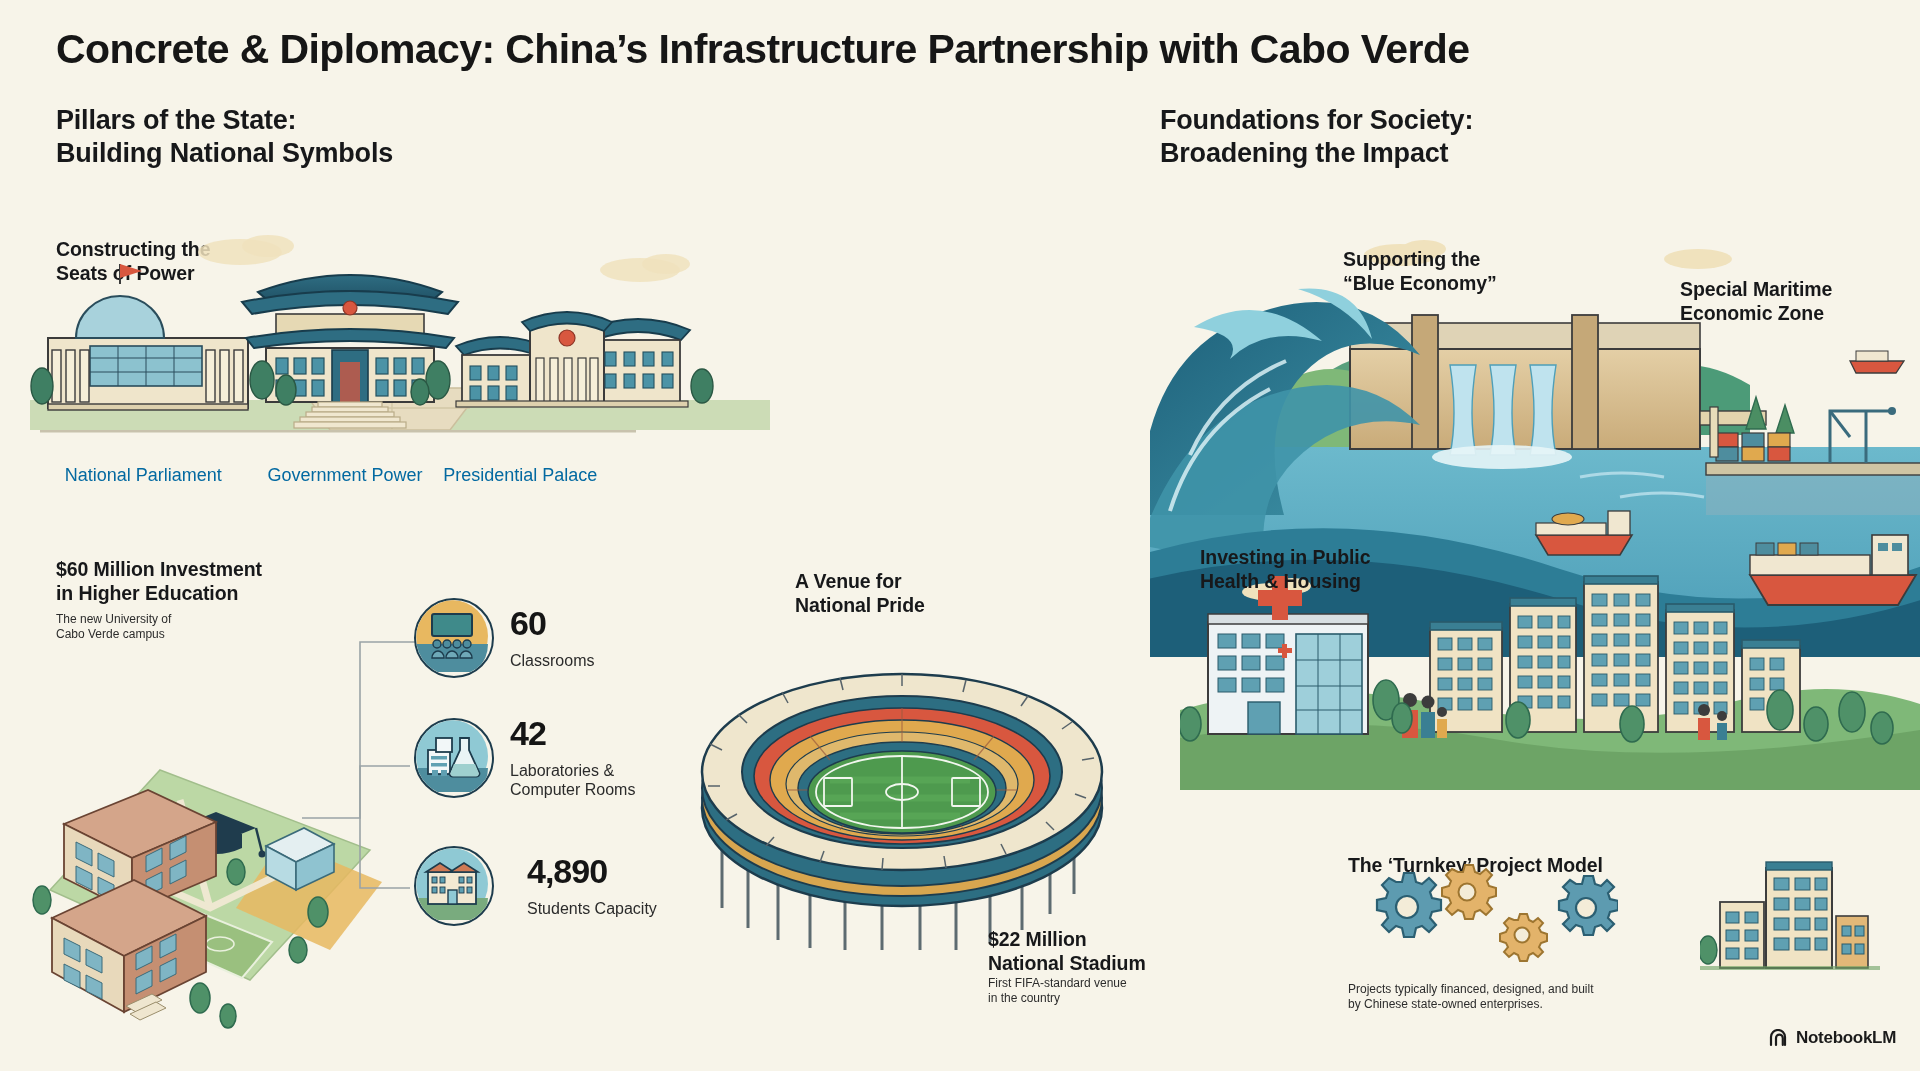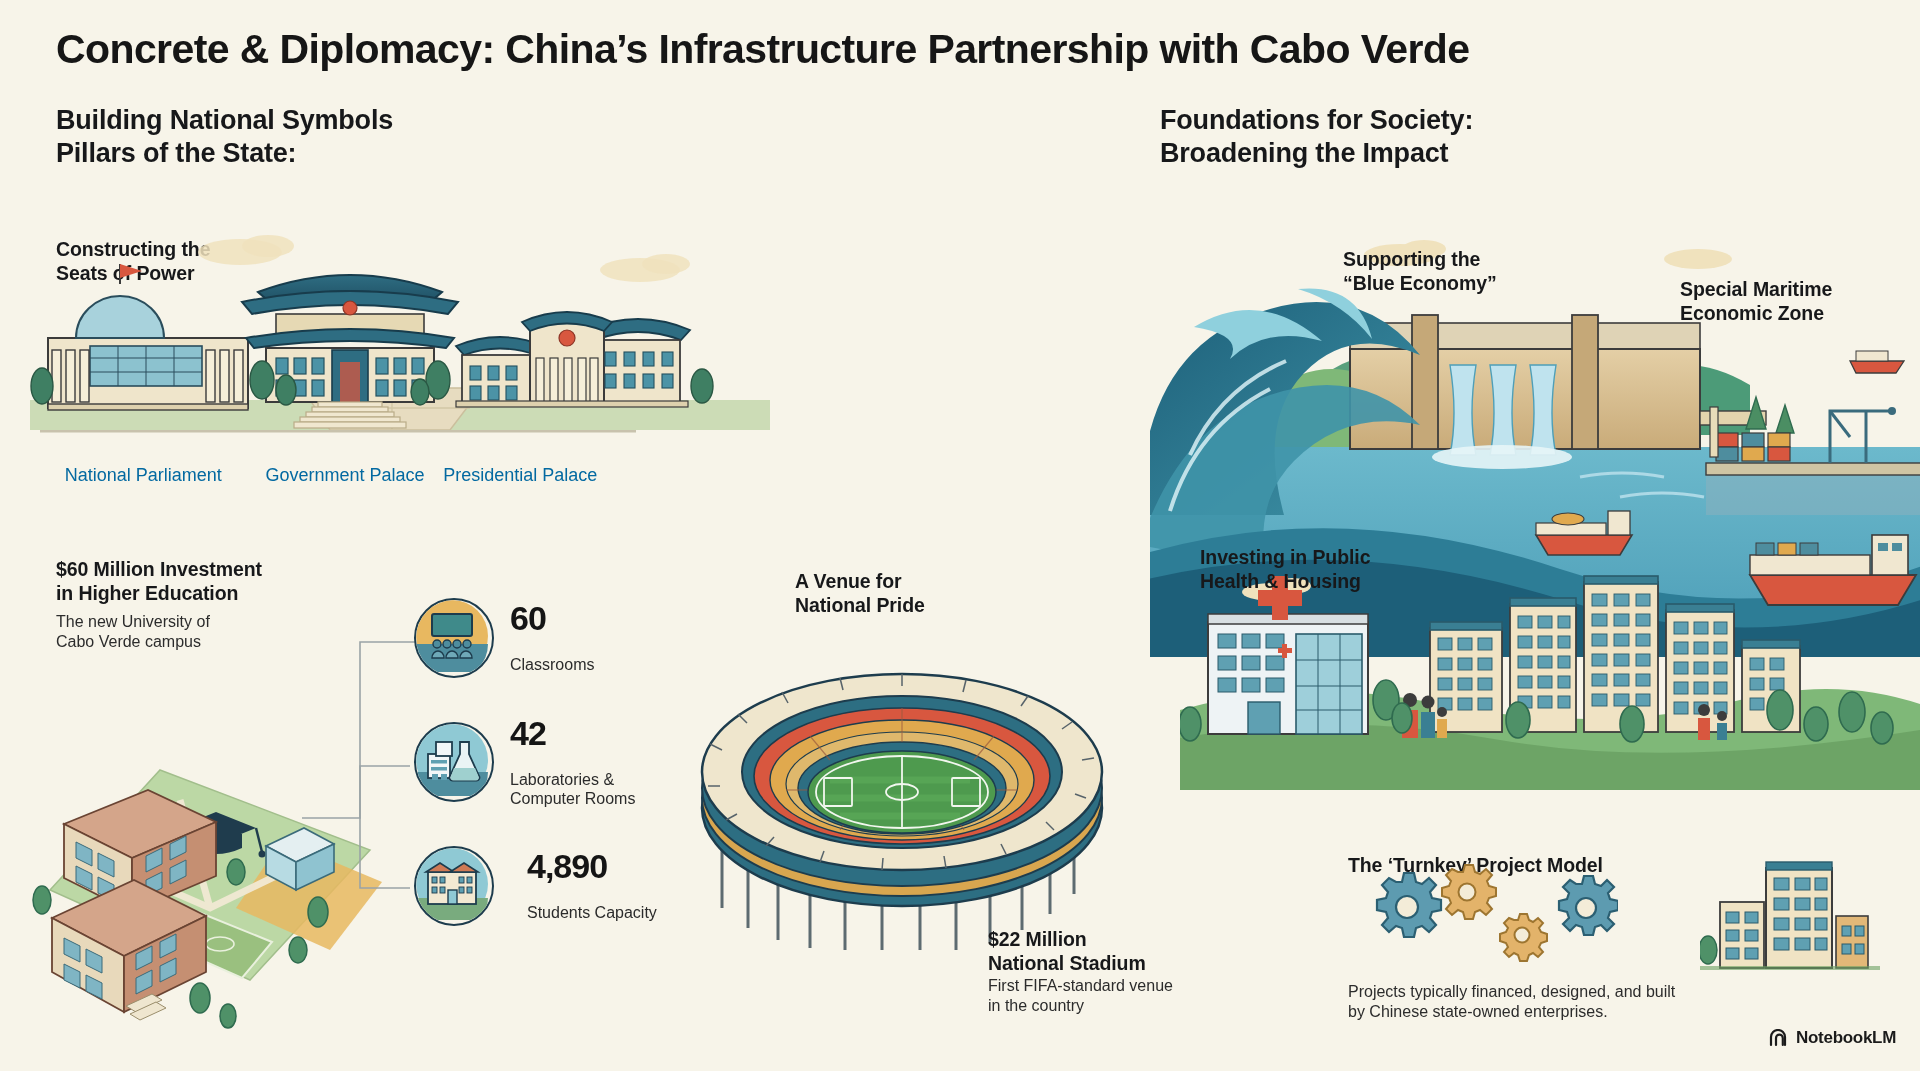--- a/index.html
+++ b/index.html
@@ -22,31 +22,31 @@
   }
   .col-head{
     font-size:27px; font-weight:bold; line-height:1.22; color:#17181a;
     letter-spacing:-0.2px;
   }
   .sub-head{
     font-size:19.5px; font-weight:bold; line-height:1.22; color:#17181a;
     letter-spacing:-0.1px;
   }
   .body-txt{
-    font-size:16px; line-height:1.28; color:#2c2c2c;
+    font-size:12px; line-height:1.28; color:#2c2c2c;
   }
   .small-cap{
     font-size:18px; color:#0369a1;
   }
   .big-num{
     font-size:34px; font-weight:bold; line-height:1; color:#151515;
     letter-spacing:-1px;
   }
   .num-label{
-    font-size:16px; line-height:1.18; color:#2b2b2b; margin-top:21px;
+    font-size:16px; line-height:1.18; color:#2b2b2b; margin-top:12px;
   }
 
   
   .stat-row{display:flex;align-items:center;gap:16px;justify-content:center;}
   .stat-badge{
     width:76px;height:76px;border-radius:50%;
     border:2.5px solid #1d3c4d; overflow:hidden;position:relative;flex:0 0 auto;
   }
 
   
@@ -56,22 +56,22 @@
   }
 </style>
 </head>
 <body style="background: rgb(247, 244, 233);">
 
 <div class="stage">
 
   <div class="abs title">Concrete &amp; Diplomacy: China’s Infrastructure Partnership with Cabo Verde</div>
 
   <div class="abs col-head" style="left:56px;top:104px;width:560px;">
+    <div>Pillars of the State:</div>
     <div>Building National Symbols</div>
-    <div>Pillars of the State:</div>
   </div>
 
   <div class="abs col-head" style="left:1160px;top:104px;width:560px;">
     <div>Foundations for Society:</div>
     <div>Broadening the Impact</div>
   </div>
 
   <div class="abs sub-head" style="left:56px;top:238px;width:240px;">
     <div>Constructing the</div>
     <div>Seats of Power</div>
@@ -212,21 +212,21 @@
         <ellipse cx="672" cy="168" rx="11" ry="17"></ellipse>
       </g>
     </g>
 
     <rect x="10" y="212" width="596" height="2.5" fill="#c8c2ad"></rect>
   </svg>
 
   <div class="abs" style="left:40px;top:465px;width:600px;">
     <div style="display:flex;">
       <div style="width:210px;text-align:center;" class="small-cap">National Parliament</div>
-      <div style="width:200px;text-align:center;" class="small-cap">Government Palace</div>
+      <div style="width:200px;text-align:center;" class="small-cap">Government Power</div>
       <div style="width:200px;text-align:left;" class="small-cap">Presidential Palace</div>
     </div>
   </div>
 
   <div class="abs" style="left:56px;top:558px;width:300px;">
     <div class="sub-head">$60 Million Investment</div>
     <div class="sub-head">in Higher Education</div>
     <div class="body-txt" style="margin-top:6px;">The new University of</div>
     <div class="body-txt">Cabo Verde campus</div>
   </div>

